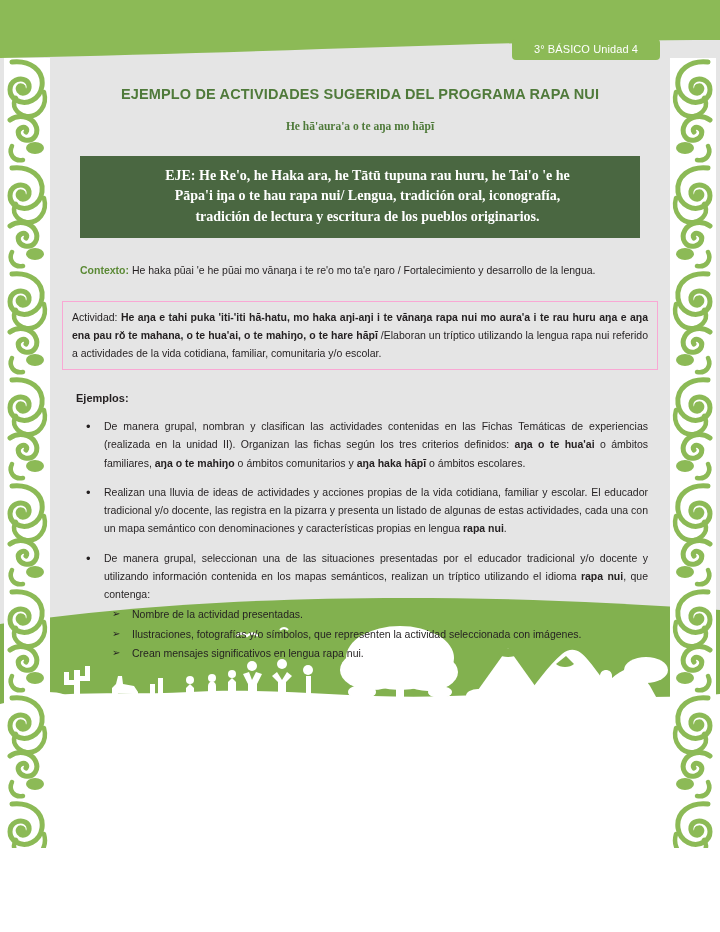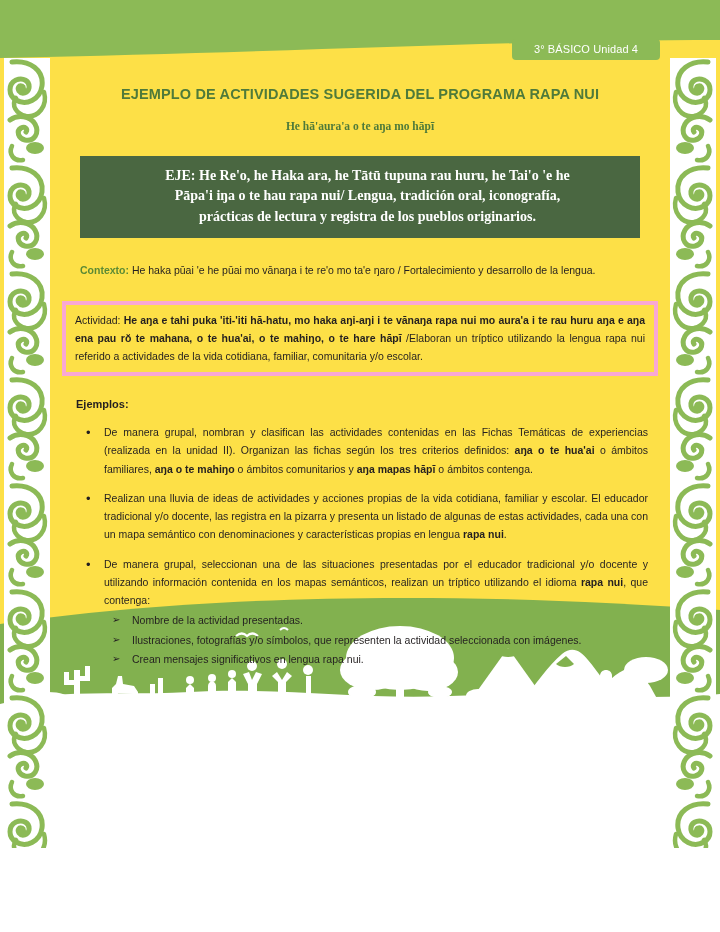--- a/index.html
+++ b/index.html
@@ -6,21 +6,21 @@
   html, body { margin: 0; padding: 0; }
   body {
     width: 720px; height: 932px;
     font-family: "Liberation Sans", sans-serif;
     background: #ffffff;
     position: relative;
     overflow: hidden;
   }
 
   
-  #page { position: absolute; inset: 0; width: 720px; height: 714px; background:#fde047; }
+  #page { position: absolute; inset: 0; width: 720px; height: 714px; background:#e5e5e5; }
 
   
   .header-band { position:absolute; top:0; left:0; width:720px; height:62px; overflow:hidden; }
   .header-band svg { display:block; }
 
   
   .unit-badge {
     position: absolute; top: 39px; left: 512px;
     width: 148px; height: 21px;
     background: #8cba56;
@@ -91,21 +91,21 @@
     font-size:10.5px;
     line-height:1.62;
     color:#231f20;
     text-align:justify;
   }
   .contexto .lbl { color:#5b8a35; font-weight:bold; }
 
   
   .actividad-box {
     margin: 22px 0 0 0;
-    border:4px solid #f9a8d4;
+    border:1px solid #f9a8d4;
     padding:6px 9px 7px 9px;
     font-size:10.5px;
     line-height:1.72;
     color:#231f20;
     text-align:justify;
   }
   .actividad-box .lbl { font-weight:normal; }
   .actividad-box b { font-weight:bold; }
 
   
@@ -270,35 +270,35 @@
   </div>
 
   <div class="content">
 
     <div class="doc-title">EJEMPLO DE ACTIVIDADES SUGERIDA DEL PROGRAMA RAPA NUI</div>
     <div class="doc-subtitle">He hā'aura'a o te aŋa mo hāpī</div>
 
     <div class="eje-box">
       <div>EJE: He Re'o, he Haka ara, he Tātū tupuna rau huru, he Tai'o 'e he</div>
       <div>Pāpa'i iŋa o te hau rapa nui/ Lengua, tradición oral, iconografía,</div>
-      <div>prácticas de lectura y registra de los pueblos originarios.</div>
+      <div>tradición de lectura y escritura de los pueblos originarios.</div>
     </div>
 
     <div class="contexto">
       <span class="lbl">Contexto:</span><span> He haka pūai 'e he pūai mo vānaŋa i te re'o mo ta'e ŋaro / Fortalecimiento y desarrollo de la lengua.</span>
     </div>
 
     <div class="actividad-box">
       <span class="lbl">Actividad:</span><b> He aŋa e tahi puka 'iti-'iti hā-hatu, mo haka aŋi-aŋi i te vānaŋa rapa nui mo aura'a i te rau huru aŋa e aŋa ena pau rŏ te mahana, o te hua'ai, o te mahiŋo, o te hare hāpī</b><span> /Elaboran un tríptico utilizando la lengua rapa nui referido a actividades de la vida cotidiana, familiar, comunitaria y/o escolar.</span>
     </div>
 
     <div class="ejemplos-head">Ejemplos:</div>
 
     <ul class="bullets" id="bullet-list">
-        <li><span>De manera grupal, nombran y clasifican las actividades contenidas en las Fichas Temáticas de experiencias (realizada en la unidad II). Organizan las fichas según los tres criterios definidos: </span><b>aŋa o te hua'ai</b><span> o ámbitos familiares, </span><b>aŋa o te mahiŋo</b><span> o ámbitos  comunitarios y </span><b>aŋa mapas hāpī</b><span> o ámbitos contenga.</span></li>
+        <li><span>De manera grupal, nombran y clasifican las actividades contenidas en las Fichas Temáticas de experiencias (realizada en la unidad II). Organizan las fichas según los tres criterios definidos: </span><b>aŋa o te hua'ai</b><span> o ámbitos familiares, </span><b>aŋa o te mahiŋo</b><span> o ámbitos  comunitarios y </span><b>aŋa haka hāpī</b><span> o ámbitos escolares.</span></li>
         <li><span>Realizan una lluvia de ideas de actividades y acciones propias de la vida cotidiana, familiar y escolar. El educador tradicional y/o docente, las registra en la pizarra y presenta un listado de algunas de estas actividades, cada una con un mapa semántico con denominaciones y características propias en lengua </span><b>rapa nui</b><span>.</span></li>
         <li><span>De manera grupal, seleccionan una de las situaciones presentadas por el educador tradicional y/o docente y utilizando información contenida en los mapas semánticos, realizan un tríptico utilizando el idioma </span><b>rapa nui</b><span>, que contenga:</span><ul class="sub">
             <li>Nombre de la actividad presentadas.</li>
             <li>Ilustraciones, fotografías y/o símbolos, que representen la actividad seleccionada con imágenes.</li>
             <li>Crean mensajes significativos en lengua rapa nui.</li>
           </ul></li>
       </ul>
 
   </div>
 </div>

